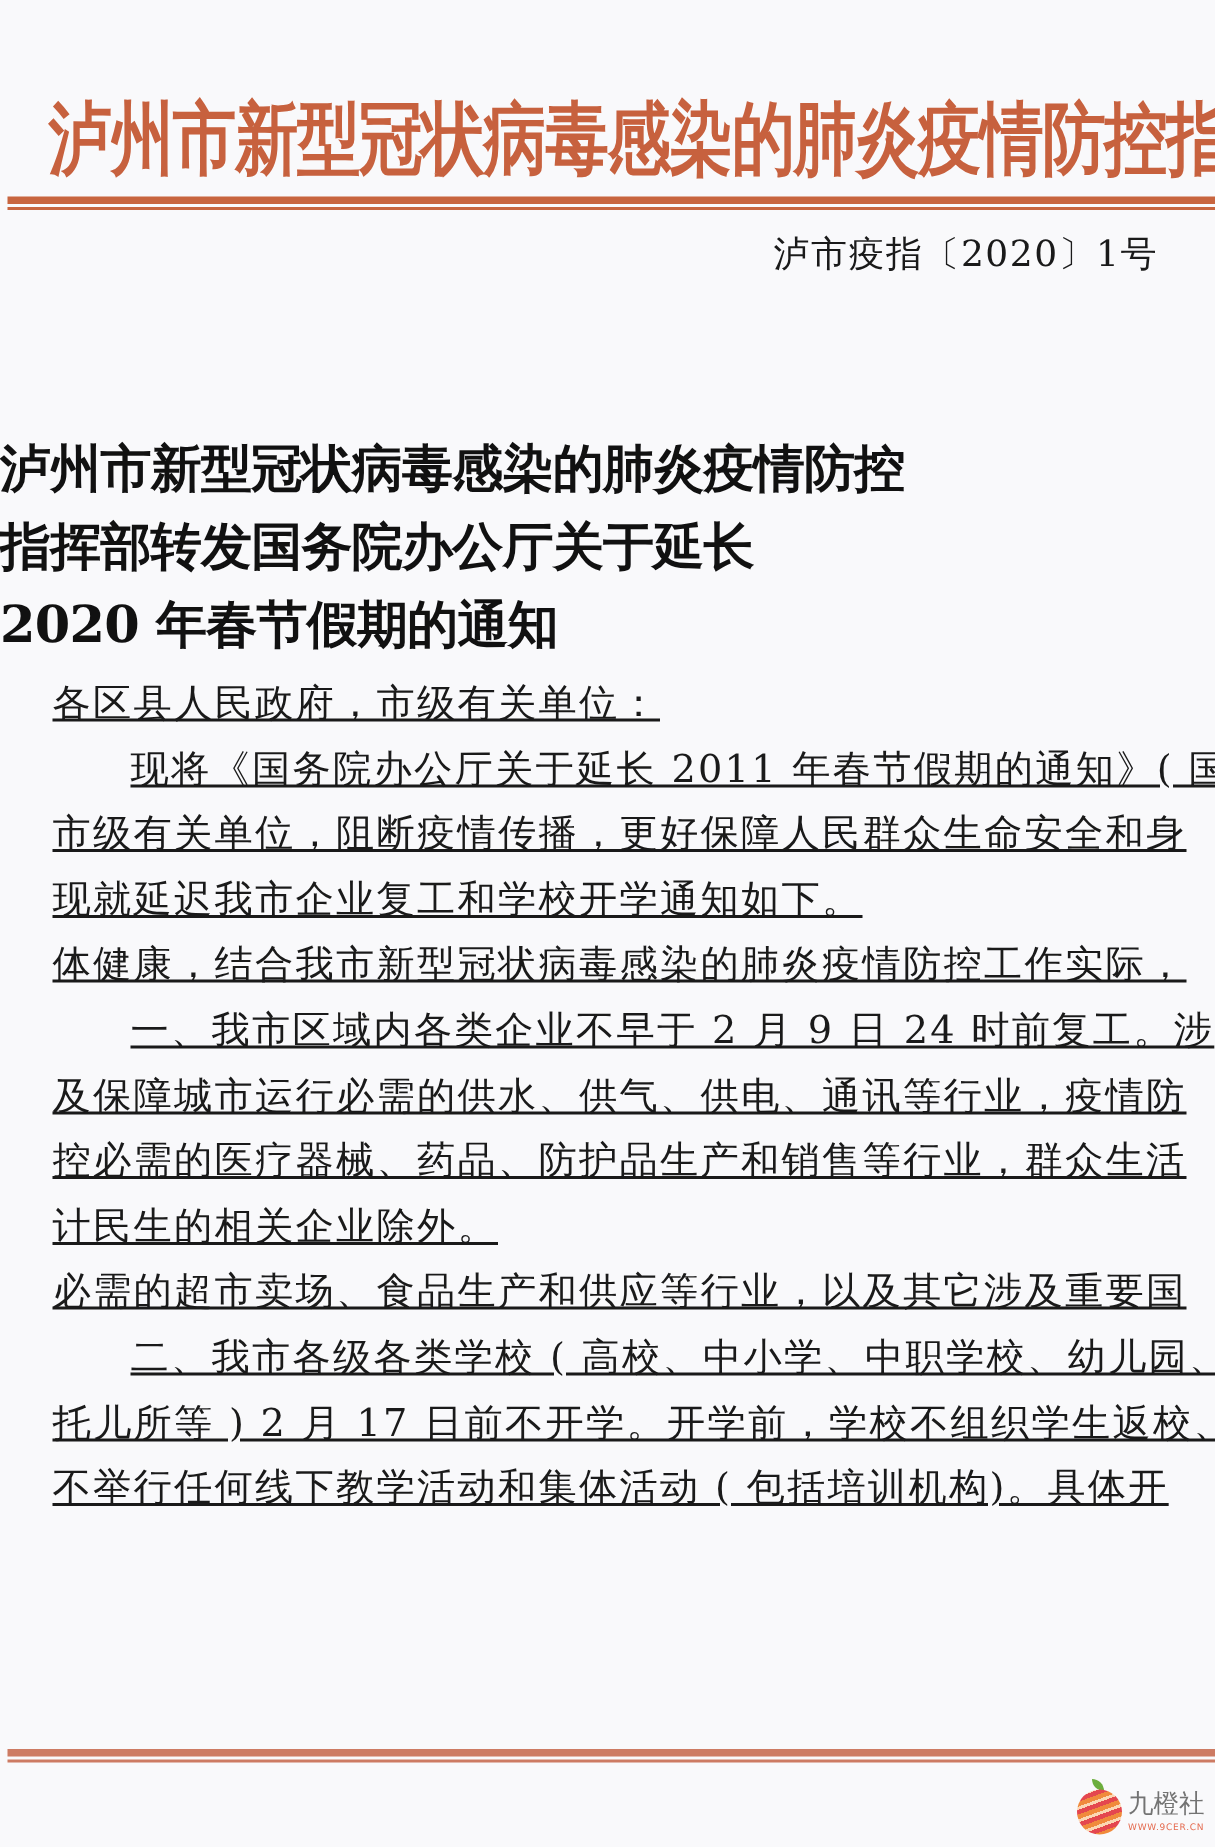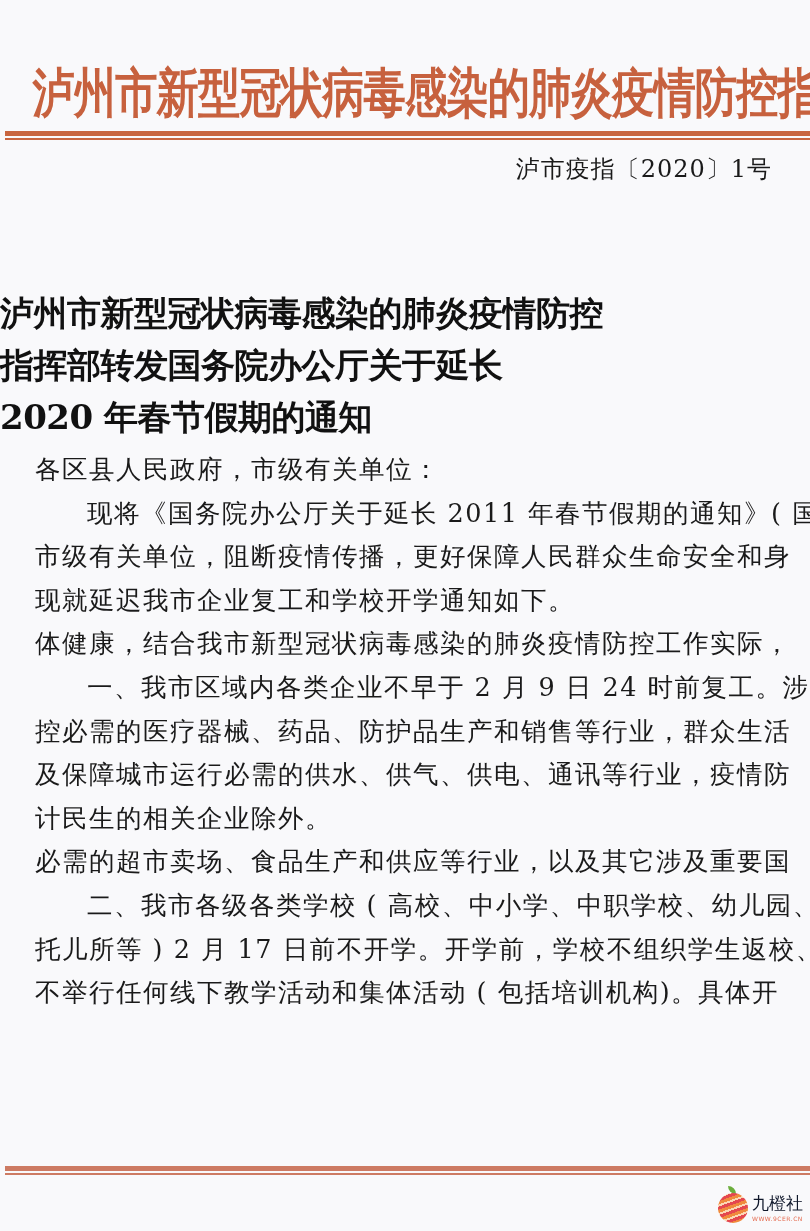--- a/index.html
+++ b/index.html
@@ -90,20 +90,21 @@
 
   .body-text {
     position: absolute;
     left: 35px;
     top: 448px;
     width: 740px;
     font-size: 25.5px;
     line-height: 43.6px;
     color: #1a1a1a;
     letter-spacing: 1.5px;
+    text-decoration: underline;
   }
   .body-text .bline {
     display: block;
     white-space: nowrap;
     height: 43.6px;
   }
   .body-text .indent {
     padding-left: 52px;
   }
 
@@ -127,21 +128,21 @@
     width: 8px; height: 8px;
     border-radius: 0 8px 0 8px;
     background: #6cae3d;
   }
   .watermark .brand {
     position: absolute;
     left: 34px; top: 10px;
     font-family: "DejaVu Sans", "Liberation Sans", sans-serif;
     font-size: 17px;
     line-height: 20px;
-    color: #0f172a;
+    color: #737373;
     white-space: nowrap;
   }
   .watermark .url {
     position: absolute;
     left: 34px; top: 32px;
     font-family: "DejaVu Sans", "Liberation Sans", sans-serif;
     font-size: 6px;
     line-height: 8px;
     color: #e46a4e;
     letter-spacing: 0.5px;
@@ -169,22 +170,22 @@
     <span class="tline">2020 年春节假期的通知</span>
   </div>
 
   <div class="body-text">
     <span class="bline">各区县人民政府，市级有关单位：</span>
     <span class="bline indent">现将《国务院办公厅关于延长 2011 年春节假期的通知》( 国</span>
     <span class="bline">市级有关单位，阻断疫情传播，更好保障人民群众生命安全和身</span>
     <span class="bline">现就延迟我市企业复工和学校开学通知如下。</span>
     <span class="bline">体健康，结合我市新型冠状病毒感染的肺炎疫情防控工作实际，</span>
     <span class="bline indent">一、我市区域内各类企业不早于 2 月 9 日 24 时前复工。涉</span>
+    <span class="bline">及保障城市运行必需的供水、供气、供电、通讯等行业，疫情防</span>
     <span class="bline">控必需的医疗器械、药品、防护品生产和销售等行业，群众生活</span>
-    <span class="bline">及保障城市运行必需的供水、供气、供电、通讯等行业，疫情防</span>
     <span class="bline">计民生的相关企业除外。</span>
     <span class="bline">必需的超市卖场、食品生产和供应等行业，以及其它涉及重要国</span>
     <span class="bline indent">二、我市各级各类学校 ( 高校、中小学、中职学校、幼儿园、</span>
     <span class="bline">托儿所等 ) 2 月 17 日前不开学。开学前，学校不组织学生返校、</span>
     <span class="bline">不举行任何线下教学活动和集体活动 ( 包括培训机构)。具体开</span>
   </div>
 
   <div class="red-rule bottom">
     <div class="thick"></div>
     <div class="gap"></div>

